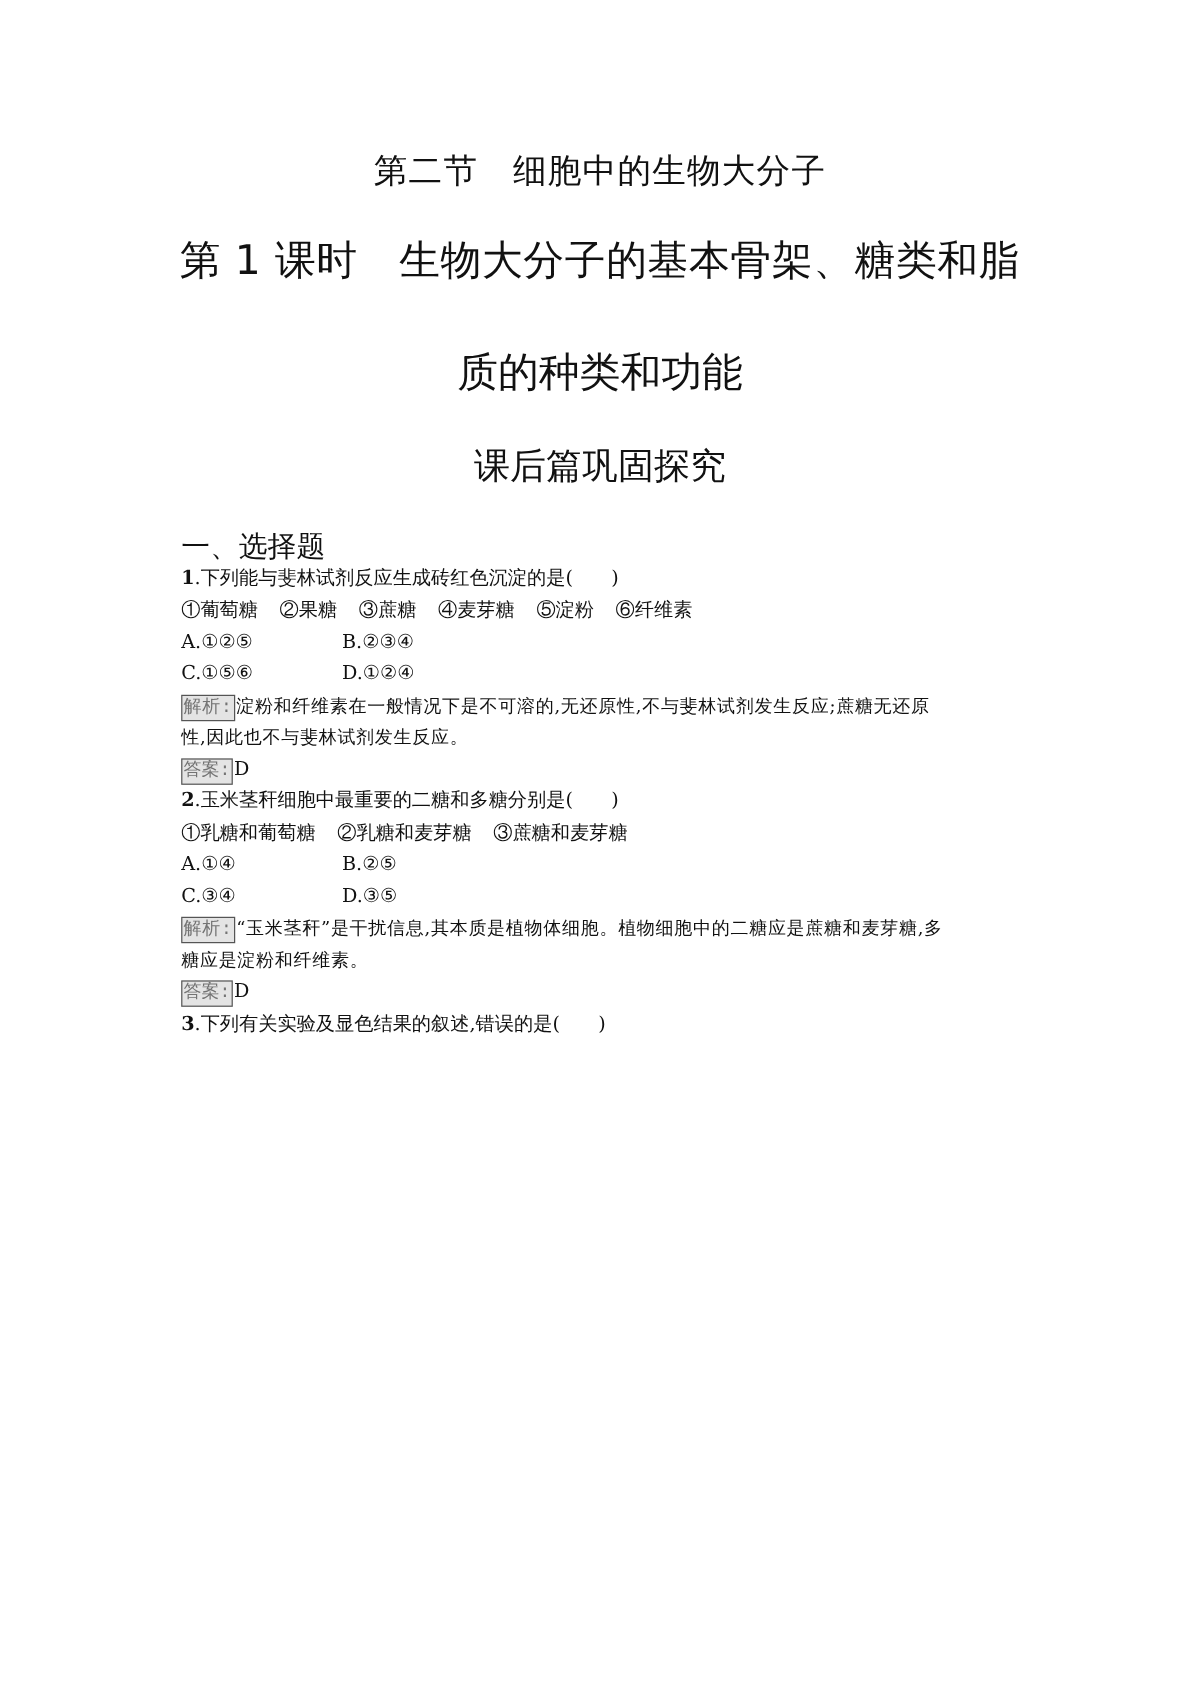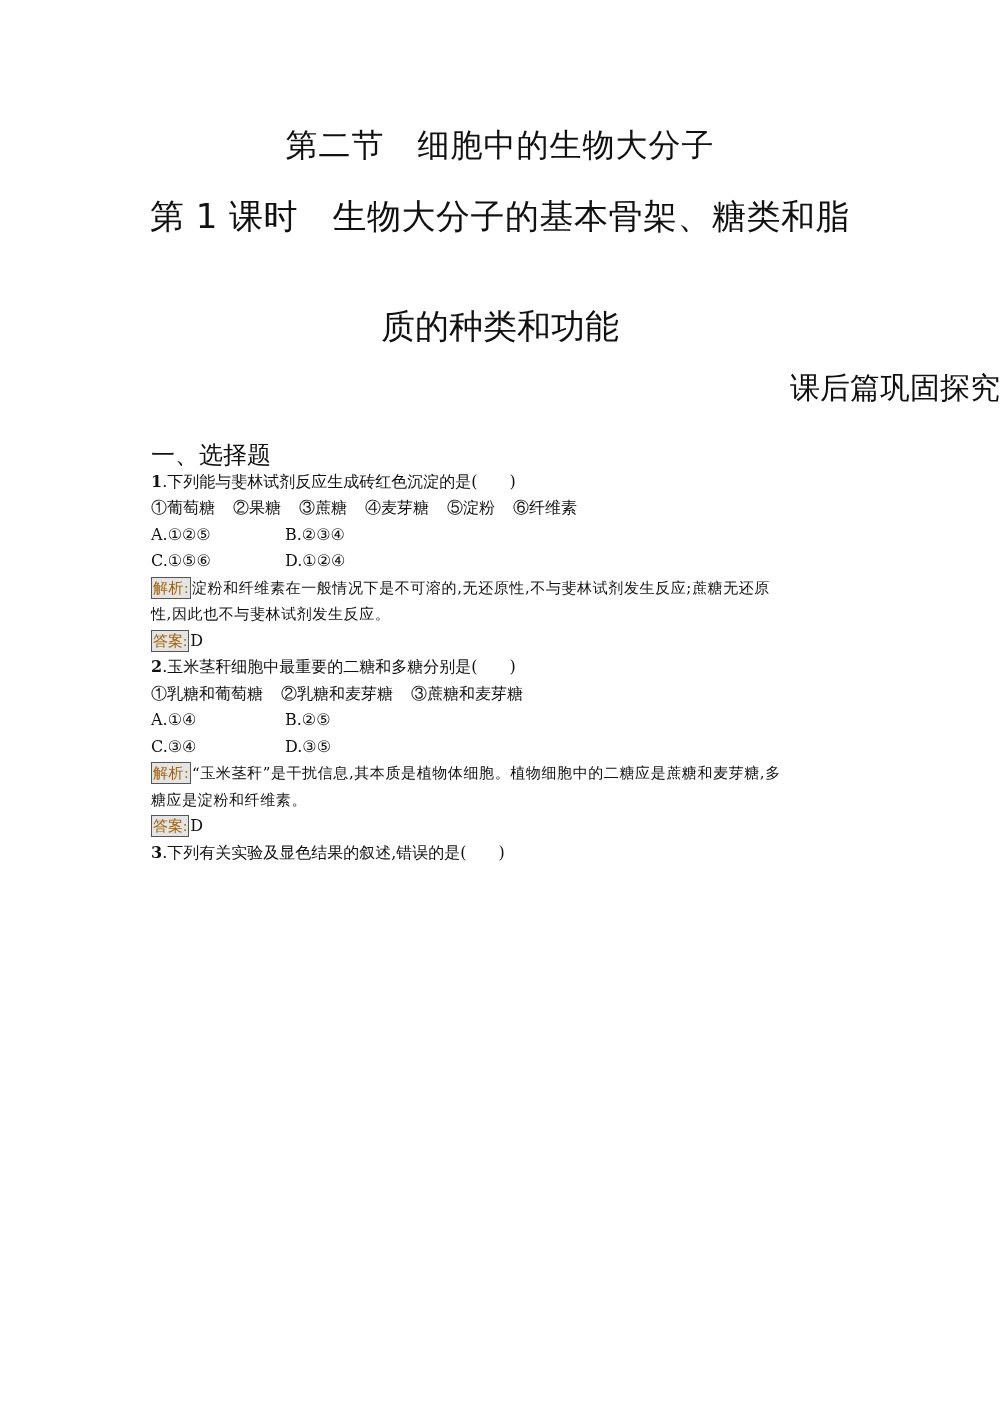--- a/index.html
+++ b/index.html
@@ -1,30 +1,30 @@
 <!DOCTYPE html>
 <html><head>
 <meta charset="utf-8">
 <style>
   html, body { margin: 0; padding: 0; background: #ffffff; }
   body { width: 1000px; height: 1414px; position: relative; overflow: hidden;
          font-family: "DejaVu Serif", "Liberation Serif", serif; color: #111; }
   .title { position: absolute; left: 0; width: 1000px; text-align: center;
            font-family: "DejaVu Sans", "Liberation Sans", sans-serif; color: #111; }
-  .t1 { top: 124px; font-size: 32px; letter-spacing: 1px; }
+  .t1 { top: 124px; font-size: 28px; letter-spacing: 1px; }
   .t2 { top: 194px; font-size: 34px; letter-spacing: 0.5px; }
-  .t3 { top: 304px; font-size: 34px; }
-  .t4 { top: 368px; font-size: 30px; text-align: right; }
+  .t3 { top: 288px; font-size: 34px; }
+  .t4 { top: 368px; font-size: 30px; }
   .content { position: absolute; left: 151px; top: 442px; width: 700px; font-size: 16px; line-height: 26.5px; }
   .section { font-family: "DejaVu Sans", "Liberation Sans", sans-serif; font-size: 24px; }
   .line { white-space: nowrap; }
   .opt { display: inline-block; width: 134px; }
   .qnum { font-weight: bold; }
-  .tag { display: inline-block; background: #e4e4e4; color: #a16207; border: 1px solid #555;
-         font-family: Liberation Serif, serif; font-size: 15px;
+  .tag { display: inline-block; background: #e4e4e4; color: #737373; border: 1px solid #555;
+         font-family: Liberation Mono, monospace; font-size: 15px;
          line-height: 20px; padding: 0 1px; margin-right: 1px; }
   .expl { font-size: 15px; letter-spacing: 0.6px; }
   .sp { display: inline-block; width: 18px; }
 </style>
 </head>
 <body>
 
 <div class="title t1">第二节　细胞中的生物大分子</div>
 <div class="title t2">第 1 课时　生物大分子的基本骨架、糖类和脂</div>
 <div class="title t3">质的种类和功能</div>

